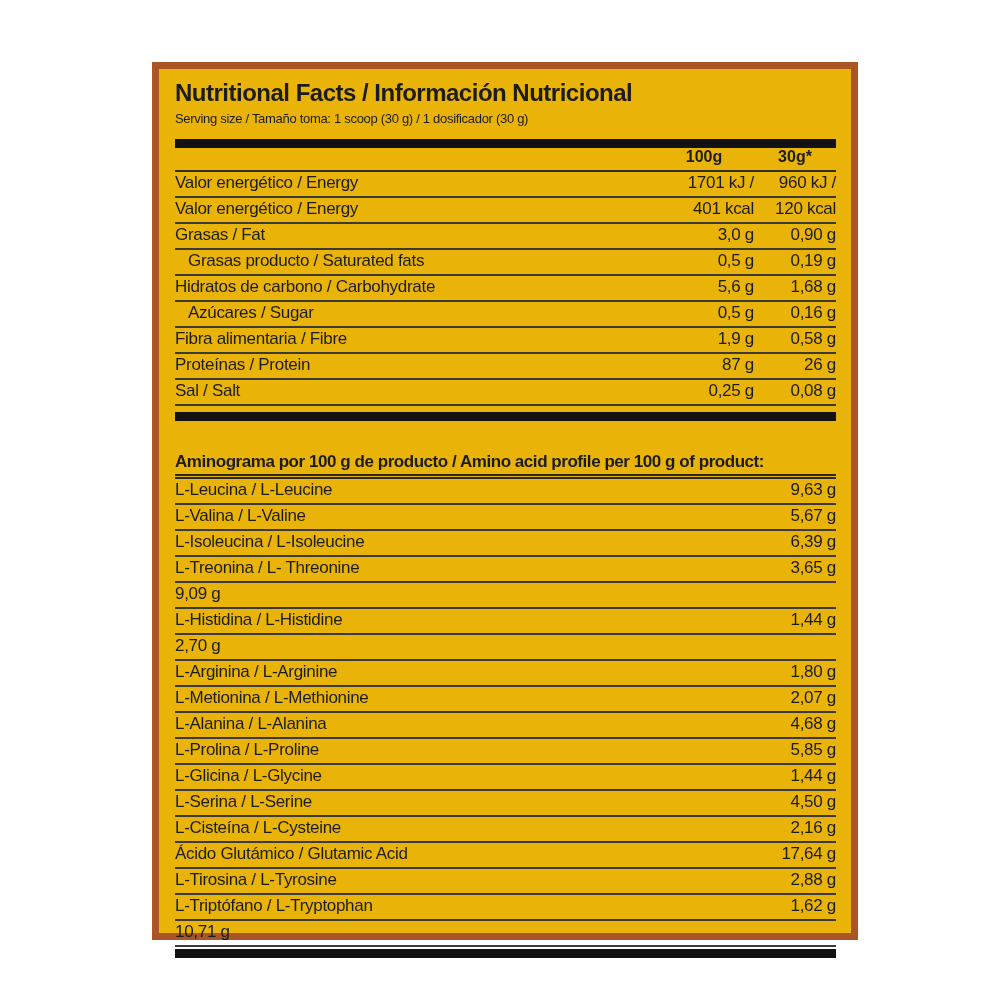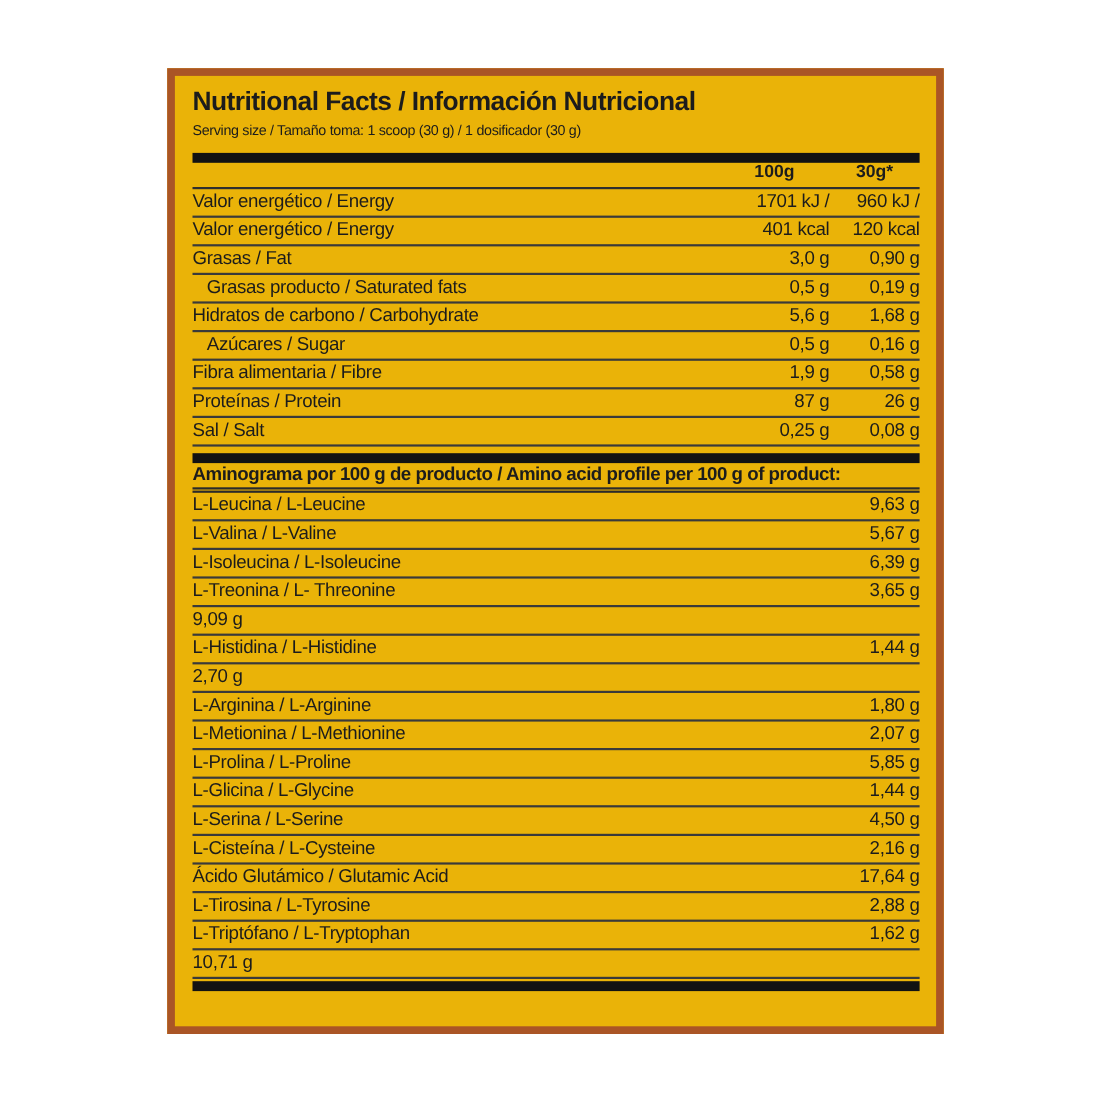--- a/index.html
+++ b/index.html
@@ -40,20 +40,21 @@
   .row .name { flex:1; white-space:nowrap; }
   .row.indent .name { padding-left:13px; }
   .v1 { width:100px; text-align:right; white-space:nowrap; }
   .v2 { width:82px; text-align:right; white-space:nowrap; }
   .val { text-align:right; white-space:nowrap; }
   .sec-gap { height:6px; }
   .amino-header {
     font-weight:bold; font-size:17px; letter-spacing:-0.45px;
     padding:0 0 2px; border-bottom:5px double #2a2a2a;
     white-space:nowrap;
+    margin-top:31px;
   }
 </style>
 </head>
 <body>
 
 <div class="label" style="border-color: rgb(170, 85, 38);">
   <h1 class="title">Nutritional Facts / Información Nutricional</h1>
   <div class="serving">Serving size / Tamaño toma: 1 scoop (30 g) / 1 dosificador (30 g)</div>
 
   <div class="thick-bar" style="background: rgb(18, 18, 18);"></div>
@@ -162,20 +163,24 @@
   <div class="row arow">
     <span class="name">L-Arginina / L-Arginine</span>
     <span class="val">1,80 g</span>
   </div>
 
   <div class="row arow">
     <span class="name">L-Metionina / L-Methionine</span>
     <span class="val">2,07 g</span>
   </div>
 
+  <div class="row arow">
+    <span class="name">L-Alanina / L-Alanina</span>
+    <span class="val">4,68 g</span>
+  </div>
 
   <div class="row arow">
     <span class="name">L-Prolina / L-Proline</span>
     <span class="val">5,85 g</span>
   </div>
 
   <div class="row arow">
     <span class="name">L-Glicina / L-Glycine</span>
     <span class="val">1,44 g</span>
   </div>

